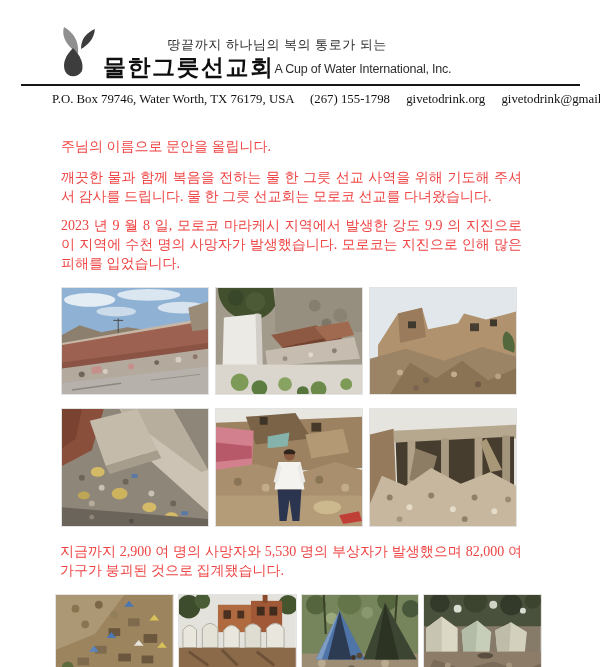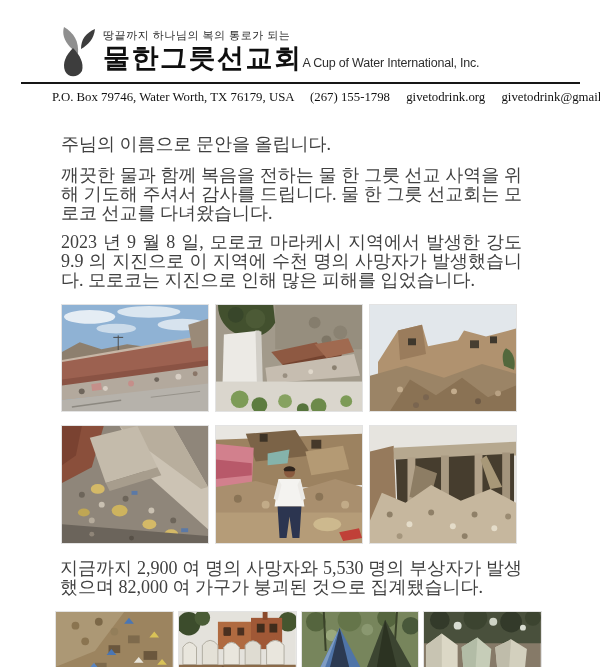--- a/index.html
+++ b/index.html
@@ -7,29 +7,29 @@
     position:relative;width:600px;height:667px;margin:0 auto;
     background:#ffffff;overflow:hidden;
     font-family:"Liberation Serif","DejaVu Serif",serif;color:#1e1e1e;
   }
   
   header{padding-top:26px;}
   .brand{display:flex;align-items:flex-start;margin-left:57px;}
   .logo{width:44px;height:52px;flex:0 0 auto;}
   .logo svg{width:44px;height:52px;display:block;}
   .brand-text{margin-left:2px;}
-  .tagline{font-size:11px;letter-spacing:.6px;color:#2b2b2b;margin-top:2px;}
+  .tagline{font-size:13px;letter-spacing:.6px;color:#2b2b2b;margin-top:10px;text-align:center;}
   .name-row{display:flex;align-items:flex-end;margin-top:1px;}
-  .org-kr{font-size:27px;font-weight:700;letter-spacing:1.5px;color:#0f0f0f;line-height:1.1;}
+  .org-kr{font-size:23px;font-weight:700;letter-spacing:1.5px;color:#0f0f0f;line-height:1.1;}
   .org-en{font-family:"Liberation Sans","DejaVu Sans",sans-serif;font-size:12.5px;color:#2e2e2e;margin-bottom:4px;letter-spacing:-.2px;}
   .rule{border:none;border-top:2.5px solid #161616;margin:4px 20px 0 21px;}
   .contact{margin:6px 0 0 52px;font-size:12.8px;color:#111;white-space:nowrap;}
   .contact span+span{margin-left:13px;}
   
-  .letter p{margin:12px 0 0 61px;width:461px;font-size:18px;line-height:19px;color:#404040;}
+  .letter p{margin:12px 0 0 61px;width:461px;font-size:14px;line-height:19px;color:#ef4444;}
   .letter .just{text-align:justify;}
   .p1{margin-top:30px !important;}
   .p2{margin-top:12px !important;}
   .p3{margin-top:10px !important;}
   .p4{margin-top:15px !important;width:462px !important;margin-left:60px !important;}
   
   .grid{display:flex;}
   .grid figure{margin:0;padding:0;border:1px solid #e3e3e3;box-sizing:border-box;overflow:hidden;background:#f4f4f4;}
   .grid svg{display:block;width:100%;height:100%;}
   .grid-r1{margin:14px 0 0 61px;width:456px;gap:6px;height:108px;}

